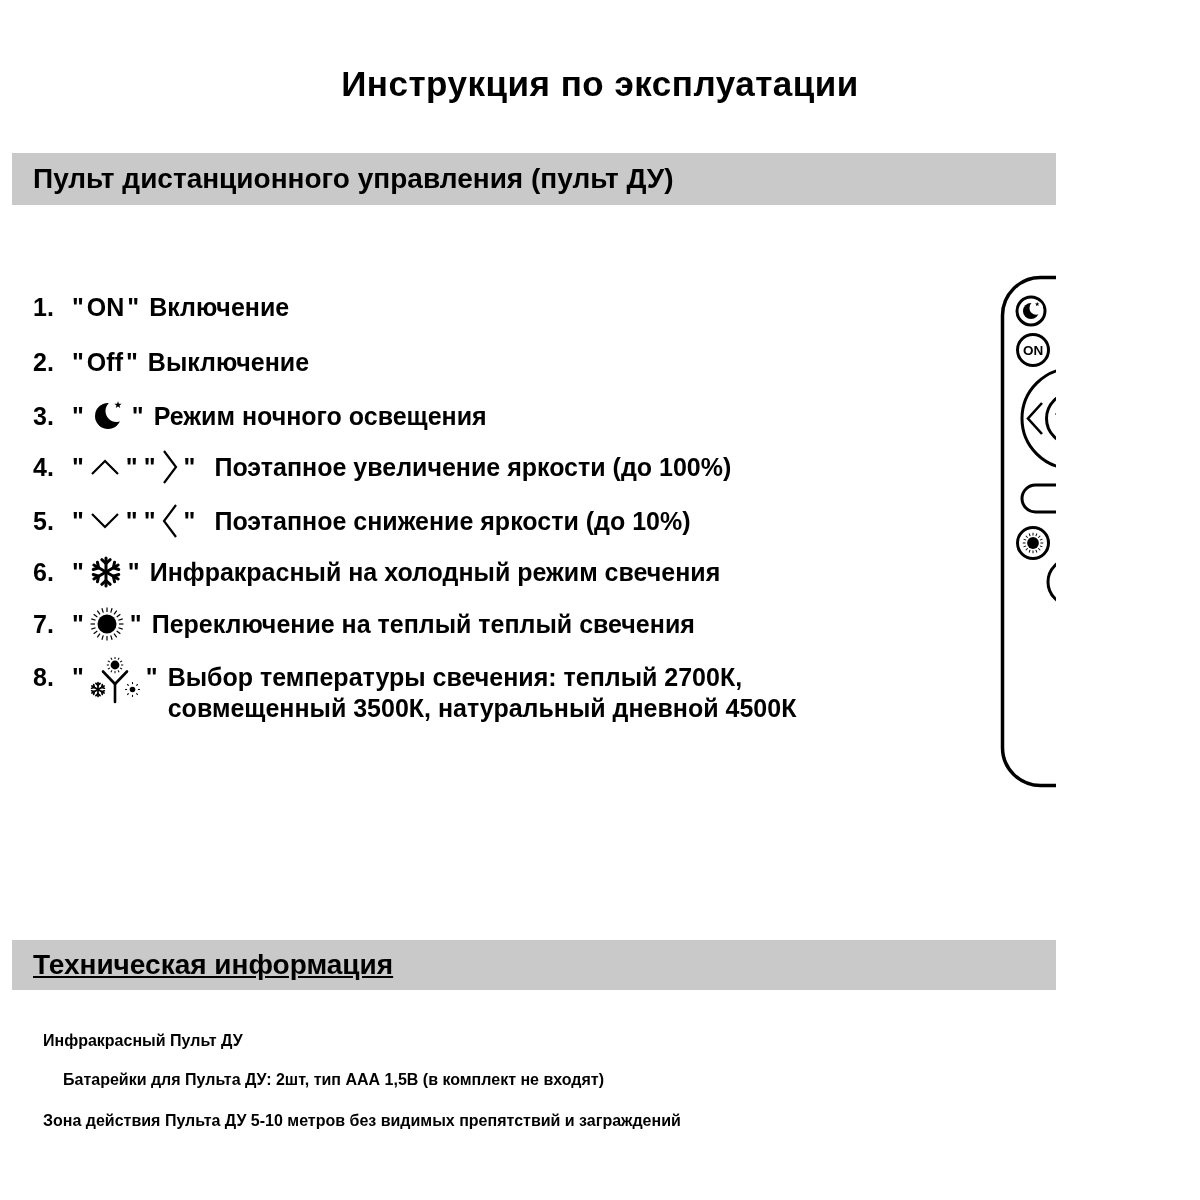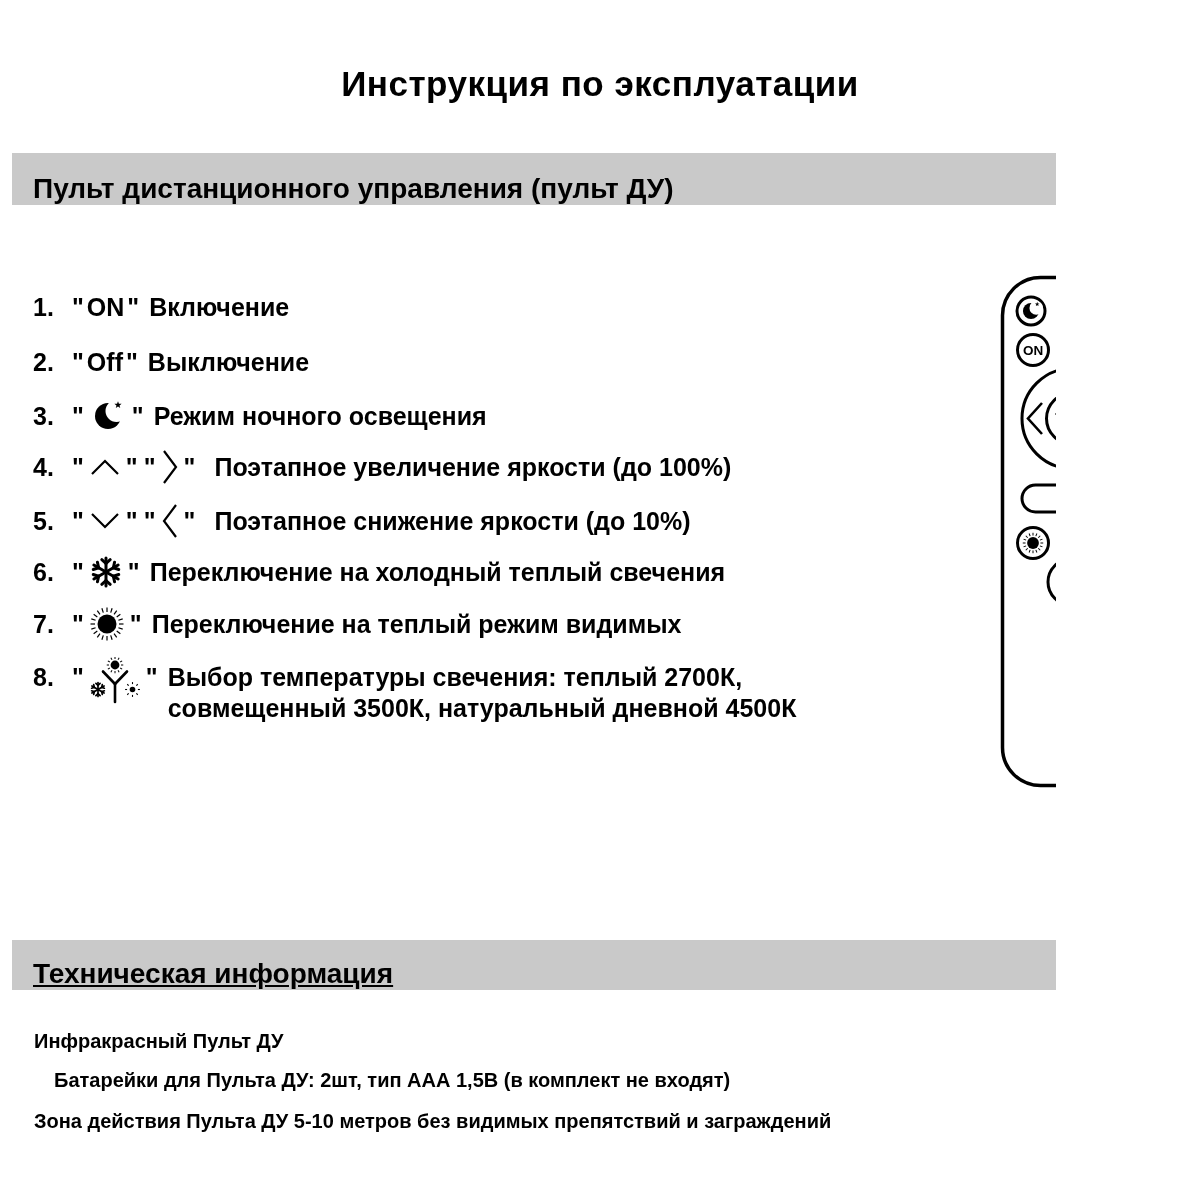--- a/index.html
+++ b/index.html
@@ -6,39 +6,39 @@
   .page{
     position:relative;width:1056px;height:1200px;background:#fff;overflow:hidden;
     font-family:"Liberation Sans",sans-serif;font-weight:bold;color:#000;
   }
   .title{
     position:absolute;top:64px;left:0;width:1200px;text-align:center;
     font-size:35px;margin:0;font-weight:bold;letter-spacing:0.5px;
   }
   .bar{
     position:absolute;left:12px;width:1176px;background:#c9c9c9;
-    display:flex;align-items:flex-end;box-sizing:border-box;padding-left:21px;
+    display:flex;align-items:center;box-sizing:border-box;padding-left:21px;
     font-size:28px;
   }
   .bar1{top:153px;height:52px;}
   .bar2{top:940px;height:50px;text-decoration:underline;}
   .item{
     position:absolute;left:33px;display:flex;align-items:center;
     font-size:25px;height:44px;white-space:nowrap;
   }
   .item .num{width:36px;flex:0 0 auto;}
   .item .q{margin:0 3px;}
   .item .ic{display:block;margin:0 2px;flex:0 0 auto;}
   .item .txt{margin-left:7px;text-align:right;}
   .item .txt-gap{margin-left:16px;}
   .item8{align-items:flex-start;height:auto;}
   .item8 .num,.item8 .q{line-height:31px;}
   .item8 .ic{margin-top:-5px;}
   .txt2{margin-left:7px;line-height:31px;}
-  .techline{position:absolute;left:34px;font-size:20px;line-height:30px;white-space:nowrap;}
+  .techline{position:absolute;left:43px;font-size:16px;line-height:30px;white-space:nowrap;}
   .tl1{top:1026px;}
   .tl2{top:1065px;margin-left:20px;}
   .tl3{top:1106px;}
   .remote{position:absolute;left:1000px;top:275px;}
 </style>
 </head>
 <body>
 
 <svg width="0" height="0" style="position:absolute" aria-hidden="true">
   <defs>
@@ -127,21 +127,21 @@
       <g stroke="#000" stroke-width="3" stroke-linecap="round" fill="none">
         <use href="#sfA"></use>
           <use href="#sfA" transform="rotate(60)"></use>
           <use href="#sfA" transform="rotate(120)"></use>
         <use href="#sfA" transform="rotate(180)"></use>
           <use href="#sfA" transform="rotate(240)"></use>
           <use href="#sfA" transform="rotate(300)"></use>
       </g>
     </svg>
     <span class="q">"</span>
-    <span class="txt">Переключение на холодный теплый свечения</span>
+    <span class="txt">Инфракрасный на холодный режим свечения</span>
   </div>
 
   <div class="item" style="top:602px">
     <span class="num">7.</span>
     <span class="q">"</span>
     <svg class="ic" width="36" height="36" viewBox="-18 -18 36 36">
       <circle r="9.5" fill="#000"></circle>
       <g stroke="#000" stroke-width="1.2">
         <use href="#rayA"></use>
           <use href="#rayA" transform="rotate(18)"></use>
@@ -159,21 +159,21 @@
           <use href="#rayA" transform="rotate(234)"></use>
           <use href="#rayA" transform="rotate(252)"></use>
         <use href="#rayA" transform="rotate(270)"></use>
           <use href="#rayA" transform="rotate(288)"></use>
           <use href="#rayA" transform="rotate(306)"></use>
           <use href="#rayA" transform="rotate(324)"></use>
           <use href="#rayA" transform="rotate(342)"></use>
       </g>
     </svg>
     <span class="q">"</span>
-    <span class="txt">Переключение на теплый режим видимых</span>
+    <span class="txt">Переключение на теплый теплый свечения</span>
   </div>
 
   <div class="item item8" style="top:662px">
     <span class="num">8.</span>
     <span class="q">"</span>
     <svg class="ic" width="52" height="52" viewBox="0 0 52 52">
       <g stroke="#000" stroke-width="2.6" stroke-linecap="round" fill="none">
         <line x1="26" y1="27" x2="14" y2="14.5"></line>
         <line x1="26" y1="27" x2="38" y2="14.5"></line>
         <line x1="26" y1="27" x2="26" y2="45"></line>

